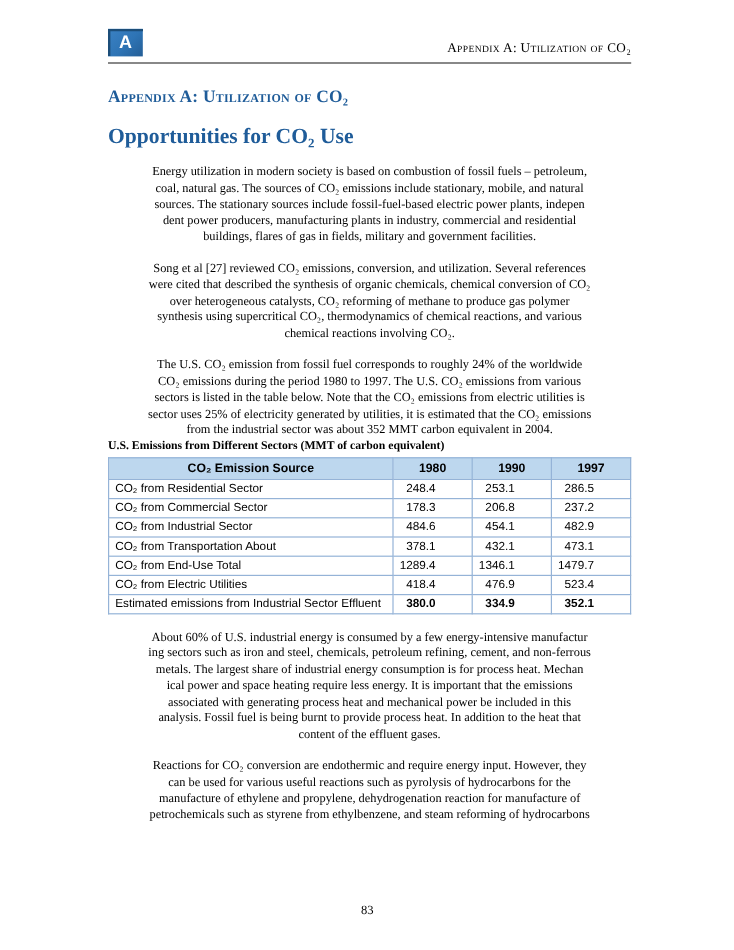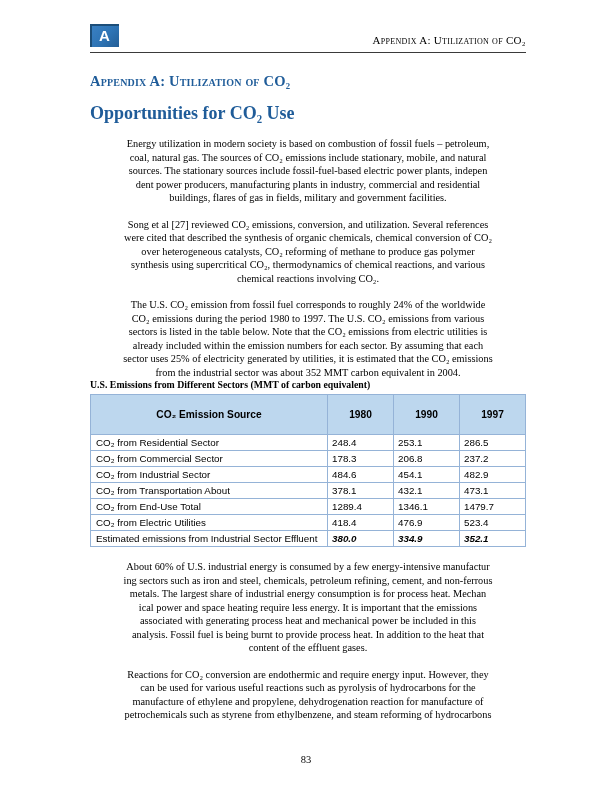--- a/index.html
+++ b/index.html
@@ -81,26 +81,26 @@
   }
   table.emissions th, table.emissions td {
     border: 1px solid #95b3d7;
     padding: 2px 4px;
   }
   table.emissions thead th {
     background: #bdd7ee;
     font-weight: bold;
     text-align: center;
     font-size: 10.2px;
-    padding: 14px 4px;
+    padding: 3px 4px;
   }
   table.emissions th.num-col { width: 57px; }
   table.emissions td.src { text-align: left; padding-left: 5px; }
-  table.emissions td.num { text-align: left; padding-right: 6px; }
-  table.emissions tr.totals td.num { font-weight: bold; font-style: italic; }
+  table.emissions td.num { text-align: right; padding-right: 30px; }
+  table.emissions tr.totals td.num { font-weight: bold; }
 
   
   .page-number {
     position: absolute;
     left: 0;
     right: 0;
     bottom: 27px;
     text-align: center;
     font-size: 10.5px;
   }
@@ -133,21 +133,20 @@
         <div class="line">Song et al [27] reviewed CO₂ emissions, conversion, and utilization.  Several references</div>
         <div class="line">were cited that described the synthesis of organic chemicals, chemical conversion of CO₂</div>
         <div class="line">over heterogeneous catalysts, CO₂ reforming of methane to produce gas polymer</div>
         <div class="line">synthesis using supercritical CO₂, thermodynamics of chemical reactions, and various</div>
         <div class="line">chemical reactions involving CO₂.</div>
       </div>
     <div class="para">
         <div class="line">The U.S. CO₂ emission from fossil fuel corresponds to roughly 24% of the worldwide</div>
         <div class="line">CO₂ emissions during the period 1980 to 1997.  The U.S. CO₂ emissions from various</div>
         <div class="line">sectors is listed in the table below.  Note that the CO₂ emissions from electric utilities is</div>
-        <div class="line">already included within the emission numbers for each sector.  By assuming that each</div>
         <div class="line">sector uses 25% of electricity generated by utilities, it is estimated that the CO₂ emissions</div>
         <div class="line">from the industrial sector was about 352 MMT carbon equivalent in 2004.</div>
       </div>
 
     <div class="table-caption">U.S. Emissions from Different Sectors (MMT of carbon equivalent)</div>
 
     <table class="emissions">
       <thead>
         <tr>
           <th>CO₂ Emission Source</th>

